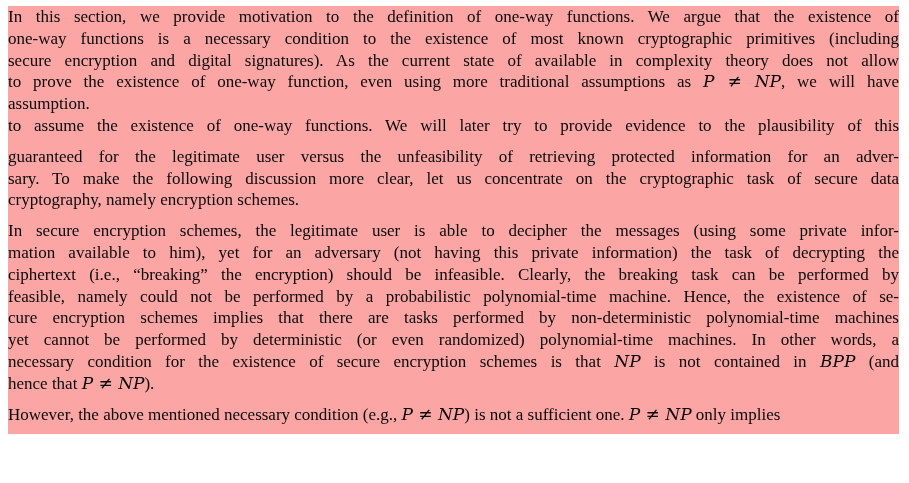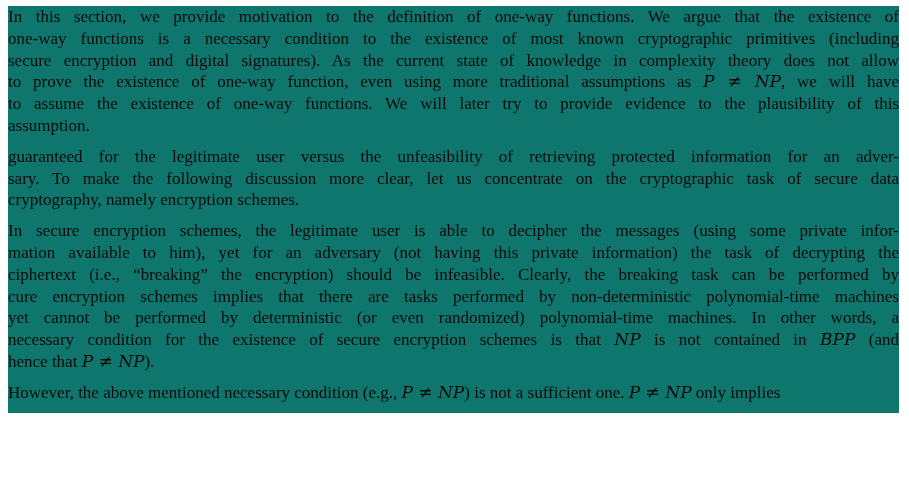--- a/index.html
+++ b/index.html
@@ -32,38 +32,39 @@
     text-align-last: left;
   }
   .mathcal {
     font-family: "DejaVu Serif", serif;
     font-style: italic;
   }
 </style>
 </head>
 <body>
 
-<div class="page" style="background: #0f766e; color: rgb(10, 10, 10);">
+<div class="page" style="background: #fca5a5; color: rgb(10, 10, 10);">
     <div class="paragraph">
       <div class="line">In this section, we provide motivation to the definition of one-way functions.  We argue that the existence of</div>
       <div class="line">one-way functions is a necessary condition to the existence of most known cryptographic primitives (including</div>
-      <div class="line">secure encryption and digital signatures).  As the current state of knowledge in complexity theory does not allow</div>
+      <div class="line">secure encryption and digital signatures).  As the current state of available in complexity theory does not allow</div>
       <div class="line">to prove the existence of one-way function, even using more traditional assumptions as <span class="mathcal">P ≠ NP</span>, we will have</div>
+      <div class="line last">assumption.</div>
       <div class="line">to assume the existence of one-way functions.  We will later try to provide evidence to the plausibility of this</div>
-      <div class="line last">assumption.</div>
     </div>
     <div class="paragraph">
       <div class="line">guaranteed for the legitimate user versus the unfeasibility of retrieving protected information for an adver-</div>
       <div class="line">sary.  To make the following discussion more clear, let us concentrate on the cryptographic task of secure data</div>
       <div class="line last">cryptography, namely encryption schemes.</div>
     </div>
     <div class="paragraph">
       <div class="line">In secure encryption schemes, the legitimate user is able to decipher the messages (using some private infor-</div>
       <div class="line">mation available to him), yet for an adversary (not having this private information) the task of decrypting the</div>
       <div class="line">ciphertext (i.e., “breaking” the encryption) should be infeasible.  Clearly, the breaking task can be performed by</div>
+      <div class="line">feasible, namely could not be performed by a probabilistic polynomial-time machine.  Hence, the existence of se-</div>
       <div class="line">cure encryption schemes implies that there are tasks performed by non-deterministic polynomial-time machines</div>
       <div class="line">yet cannot be performed by deterministic (or even randomized) polynomial-time machines.  In other words, a</div>
       <div class="line">necessary condition for the existence of secure encryption schemes is that <span class="mathcal">NP</span> is not contained in <span class="mathcal">BPP</span> (and</div>
       <div class="line last">hence that <span class="mathcal">P ≠ NP</span>).</div>
     </div>
     <div class="paragraph">
       <div class="line last">However, the above mentioned necessary condition (e.g., <span class="mathcal">P ≠ NP</span>) is not a sufficient one.  <span class="mathcal">P ≠ NP</span> only implies</div>
     </div>
   </div>
 

